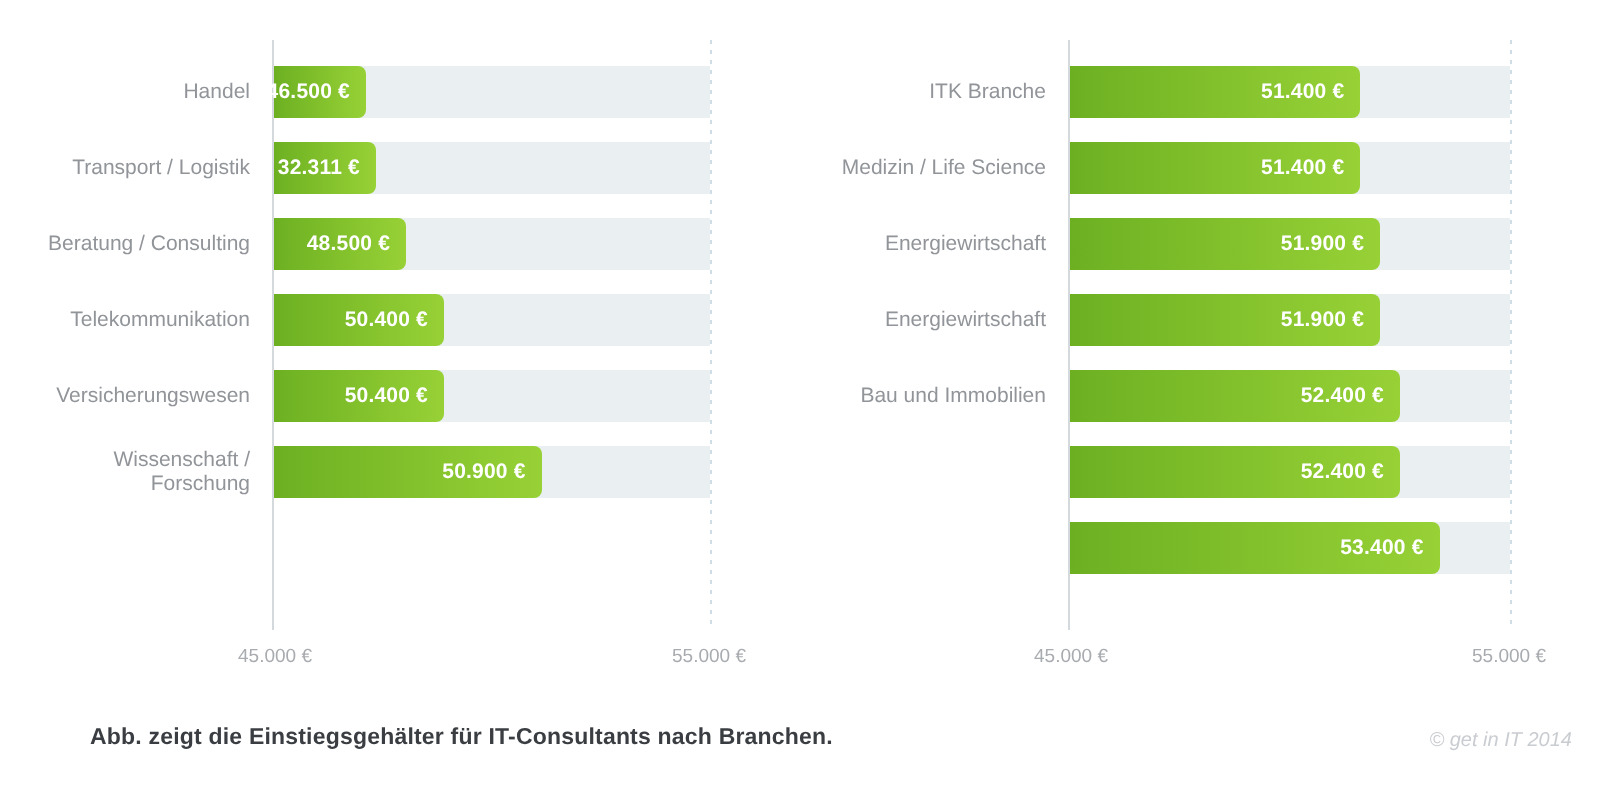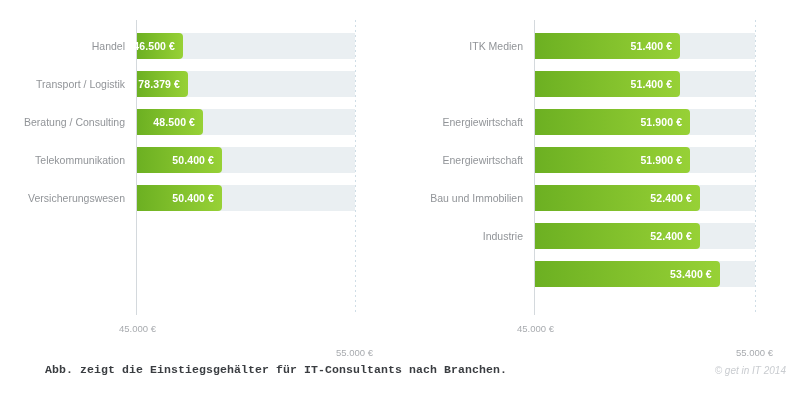--- a/index.html
+++ b/index.html
@@ -133,39 +133,38 @@
   }
   .tick {
     position: absolute;
     top: 8px;
     font-size: 9.5px;
     color: #a8abaf;
     white-space: nowrap;
     text-align: right;
   }
   .tick-min { left: -18px; }
-  .tick-max { right: -18px; margin-top: 24px; }
+  .tick-max { right: -18px; }
 
   
   .footer {
     position: absolute;
     left: 0;
     bottom: 0;
     width: 806px;
     height: 58px;
   }
   .caption {
     position: absolute;
     left: 45px;
     top: 18px;
     font-size: 11.5px;
     font-weight: bold;
     color: #3a3d41;
     letter-spacing: 0.1px;
-    font-family: Liberation Mono, monospace;
   }
   .credit {
     position: absolute;
     right: 20px;
     top: 20px;
     font-size: 10px;
     font-style: italic;
     color: #c9ccd0;
     white-space: nowrap;
   }
@@ -189,21 +188,21 @@
             <div class="track"></div>
             <div class="bar" style="width:21.1%">
               <span class="bar-value">46.500 €</span>
             </div>
           </div>
 
           <div class="row">
             <div class="cat-label">Transport / Logistik</div>
             <div class="track"></div>
             <div class="bar" style="width:23.4%">
-              <span class="bar-value">78.379 €</span>
+              <span class="bar-value">32.311 €</span>
             </div>
           </div>
 
           <div class="row">
             <div class="cat-label">Beratung / Consulting</div>
             <div class="track"></div>
             <div class="bar" style="width:30.3%">
               <span class="bar-value">48.500 €</span>
             </div>
           </div>
@@ -218,46 +217,55 @@
           </div>
 
           <div class="row">
             <div class="cat-label">Versicherungswesen</div>
             <div class="track"></div>
             <div class="bar" style="width:39.0%">
               <span class="bar-value">50.400 €</span>
             </div>
           </div>
 
+          <div class="row">
+            <div class="cat-label">Wissenschaft /
+Forschung</div>
+            <div class="track"></div>
+            <div class="bar" style="width:61.4%">
+              <span class="bar-value">50.900 €</span>
+            </div>
+          </div>
 
         </div>
 
         <div class="ticks">
           <span class="tick tick-min">45.000 €</span>
           <span class="tick tick-max">55.000 €</span>
         </div>
       </div>
     </div>
 
     <div class="panel panel-right">
       <div class="plot">
         <div class="axis-line"></div>
         <div class="grid-line-right"></div>
 
         <div class="rows">
 
           <div class="row">
-            <div class="cat-label">ITK Medien</div>
+            <div class="cat-label">ITK Branche</div>
             <div class="track"></div>
             <div class="bar" style="width:66.0%">
               <span class="bar-value">51.400 €</span>
             </div>
           </div>
 
           <div class="row">
+            <div class="cat-label">Medizin / Life Science</div>
             <div class="track"></div>
             <div class="bar" style="width:66.0%">
               <span class="bar-value">51.400 €</span>
             </div>
           </div>
 
           <div class="row">
             <div class="cat-label">Energiewirtschaft</div>
             <div class="track"></div>
             <div class="bar" style="width:70.5%">
@@ -275,21 +283,20 @@
 
           <div class="row">
             <div class="cat-label">Bau und Immobilien</div>
             <div class="track"></div>
             <div class="bar" style="width:75.0%">
               <span class="bar-value">52.400 €</span>
             </div>
           </div>
 
           <div class="row">
-            <div class="cat-label">Industrie</div>
             <div class="track"></div>
             <div class="bar" style="width:75.0%">
               <span class="bar-value">52.400 €</span>
             </div>
           </div>
 
           <div class="row">
             <div class="track"></div>
             <div class="bar" style="width:84.0%">
               <span class="bar-value">53.400 €</span>

